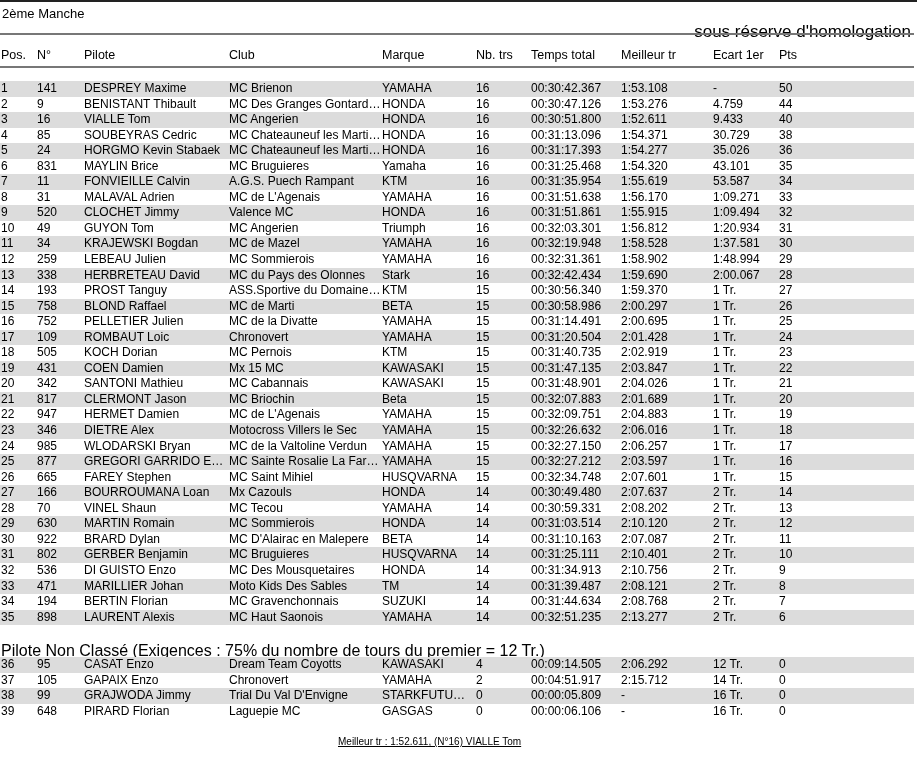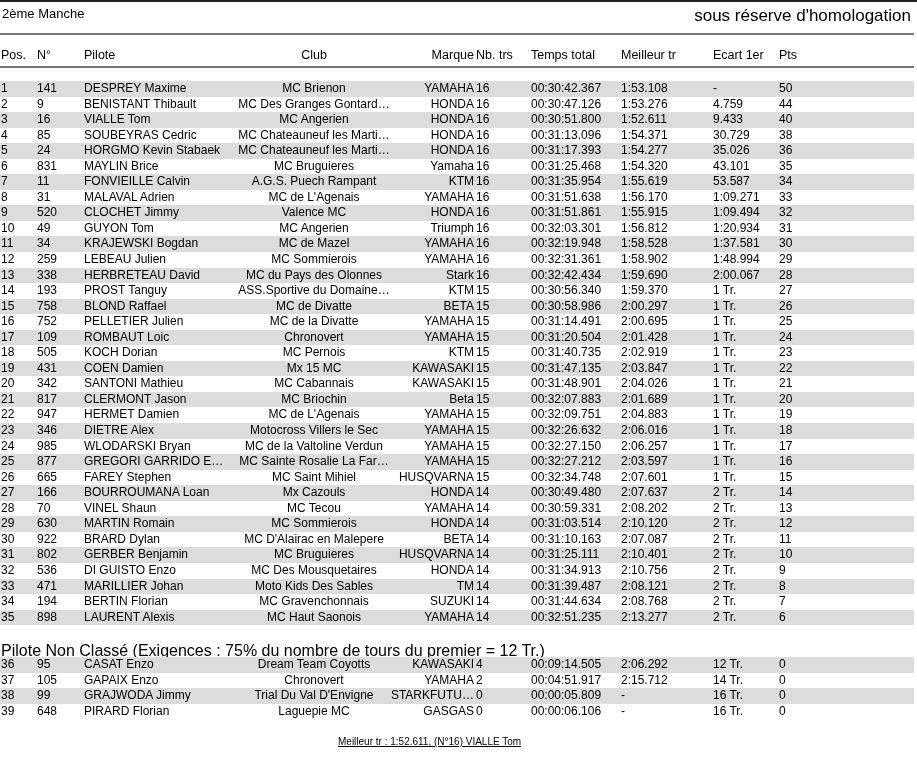--- a/index.html
+++ b/index.html
@@ -1,35 +1,35 @@
 <!DOCTYPE html>
 <html><head>
 <meta charset="utf-8">
 <style>
   html, body { margin:0; padding:0; background:#ffffff; }
   body { width:917px; height:763px; position:relative; overflow:hidden;
          font-family:"Liberation Sans", sans-serif; color:#000; }
   .topline { position:absolute; left:0; top:0; width:917px; height:2px; background:#222; }
   .title { position:absolute; left:2px; top:6px; font-size:13px; }
-  .subtitle { position:absolute; right:6px; top:6px; font-size:17px;text-align:center; }
+  .subtitle { position:absolute; right:6px; top:22px; font-size:17px;text-align:center; }
   .hline { position:absolute; left:0; width:914px; height:2px; background:#777; }
   .hline.l1 { top:33px; }
   .hline.l2 { top:66px; }
   .header { position:absolute; left:0; top:48px; width:914px; height:16px; font-size:12.5px;text-decoration:underline; }
   .header span, .row span { position:absolute; white-space:nowrap; }
   .tbl { position:absolute; left:0; width:914px; }
   .tbl.main { top:81px; }
   .tbl.nc { top:657px; }
   .row { position:relative; height:15.55px; font-size:12px; line-height:15.5px; }
   .row.shade { background:#dcdcdc; }
   .c-pos { left:1px; }
   .c-num { left:37px; }
   .c-pil { left:84px; width:150px; overflow:hidden; }
-  .c-club { left:236px; width:156px; overflow:hidden;text-align:center; }
-  .c-mar { left:382px; width:92px; overflow:hidden;text-align:right; }
+  .c-club { left:229px; width:156px; overflow:hidden; }
+  .c-mar { left:382px; width:92px; overflow:hidden; }
   .c-trs { left:476px; }
   .c-tt { left:531px; }
   .c-best { left:621px; }
   .c-ecart { left:713px; }
   .c-pts { left:779px; }
   .nc-title { position:absolute; left:1px; top:642px; font-size:16px; text-decoration:underline; }
   .footer { position:absolute; left:338px; top:736px; font-size:10px; text-decoration:underline; }
 </style>
 </head>
 <body>
@@ -219,21 +219,21 @@
       <span class="c-trs">15</span>
       <span class="c-tt">00:30:56.340</span>
       <span class="c-best">1:59.370</span>
       <span class="c-ecart">1 Tr.</span>
       <span class="c-pts">27</span>
     </div>
     <div class="row shade">
       <span class="c-pos">15</span>
       <span class="c-num">758</span>
       <span class="c-pil">BLOND Raffael</span>
-      <span class="c-club">MC de Divatte</span>
+      <span class="c-club">MC de Marti</span>
       <span class="c-mar">BETA</span>
       <span class="c-trs">15</span>
       <span class="c-tt">00:30:58.986</span>
       <span class="c-best">2:00.297</span>
       <span class="c-ecart">1 Tr.</span>
       <span class="c-pts">26</span>
     </div>
     <div class="row">
       <span class="c-pos">16</span>
       <span class="c-num">752</span>

